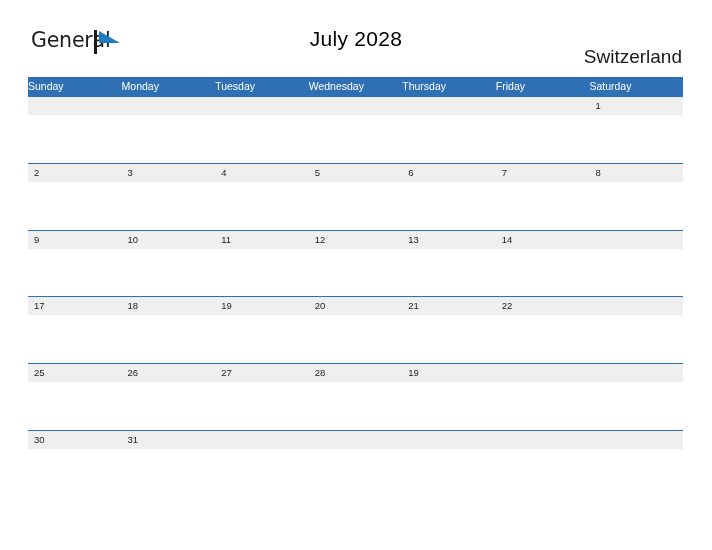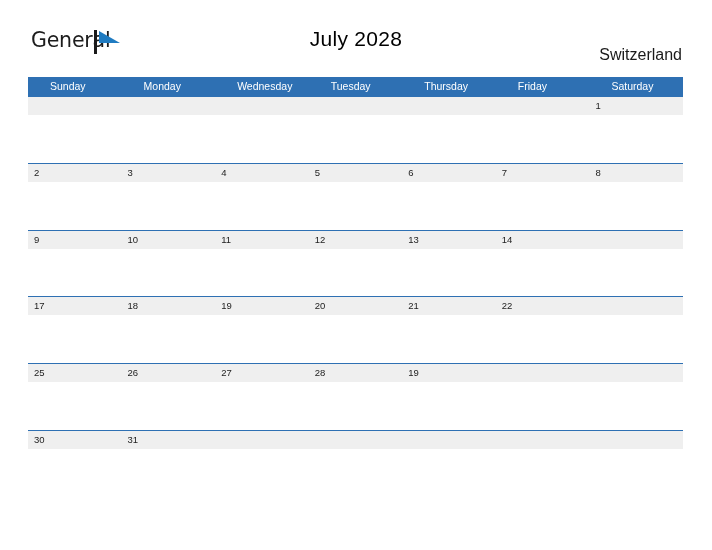--- a/index.html
+++ b/index.html
@@ -74,21 +74,21 @@
     color: #000000;
     font-family: "Liberation Sans", sans-serif;
     letter-spacing: 0.3px;
     line-height: 1.1;
   }
 
   .cal-country {
     position: absolute;
     right: 30px;
     top: 46px;
-    font-size: 16px;
+    font-size: 19px;
     color: #1a1a1a;
     font-family: "Liberation Sans", sans-serif;
     text-align: right;
   }
 
   
   .cal {
     position: absolute;
     left: 28px;
     top: 77px;
@@ -101,21 +101,21 @@
     height: 19px;
     background: #2e70b3;
   }
   .dow-cell {
     width: 93.571px;
     height: 28px;
     line-height: 19px;
     color: #ffffff;
     font-size: 10.5px;
     font-family: "Liberation Sans", sans-serif;
-    padding-left: 22px;
+    padding-left: 0;
     box-sizing: border-box;
     white-space: nowrap;
   }
 
   .week-row {
     position: relative;
     width: 655px;
     height: 66.8px;
   }
   .week-row .rule {
@@ -179,22 +179,22 @@
   <div class="cal-title">July 2028</div>
 
   <div class="cal-country">Switzerland</div>
 </div>
 
 <div class="cal">
 
   <div class="dow-row">
     <div class="dow-cell">Sunday</div>
     <div class="dow-cell">Monday</div>
+    <div class="dow-cell">Tuesday</div>
     <div class="dow-cell">Wednesday</div>
-    <div class="dow-cell">Tuesday</div>
     <div class="dow-cell">Thursday</div>
     <div class="dow-cell">Friday</div>
     <div class="dow-cell">Saturday</div>
   </div>
 
   <div class="week-row">
     <div class="rule"></div>
     <div class="band">
       <div class="day-cell"></div>
       <div class="day-cell"></div>

